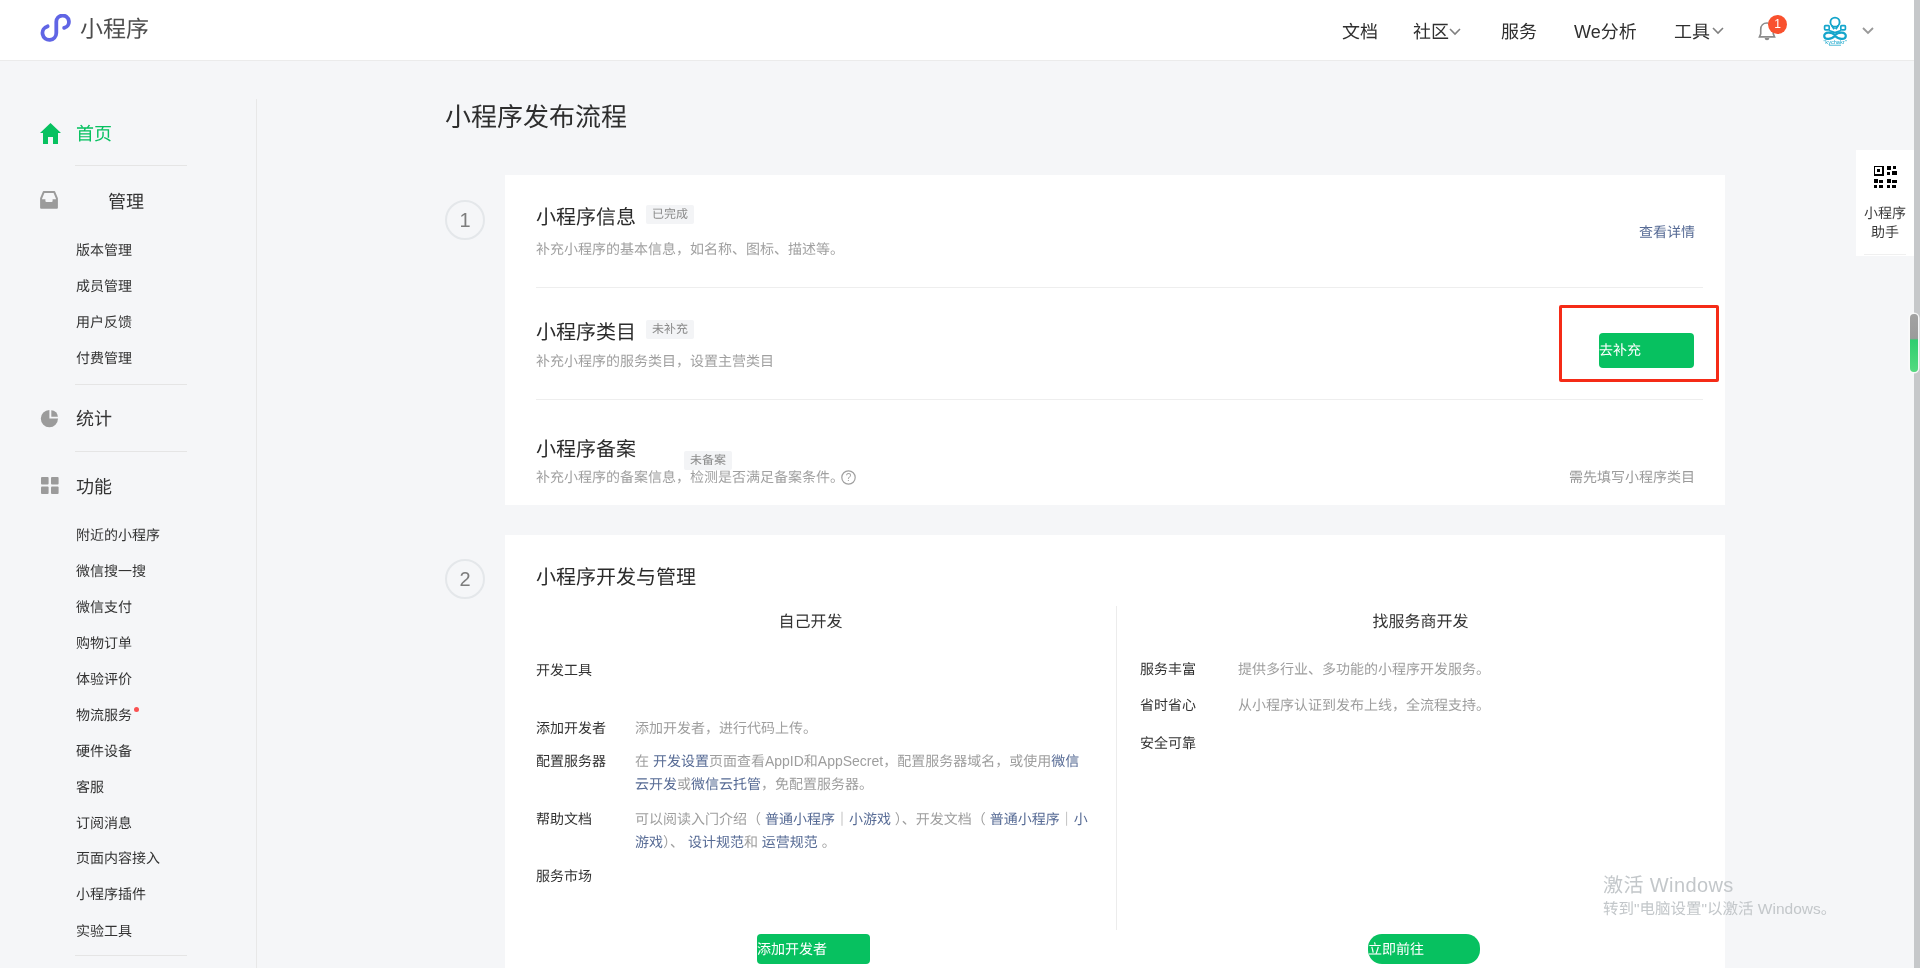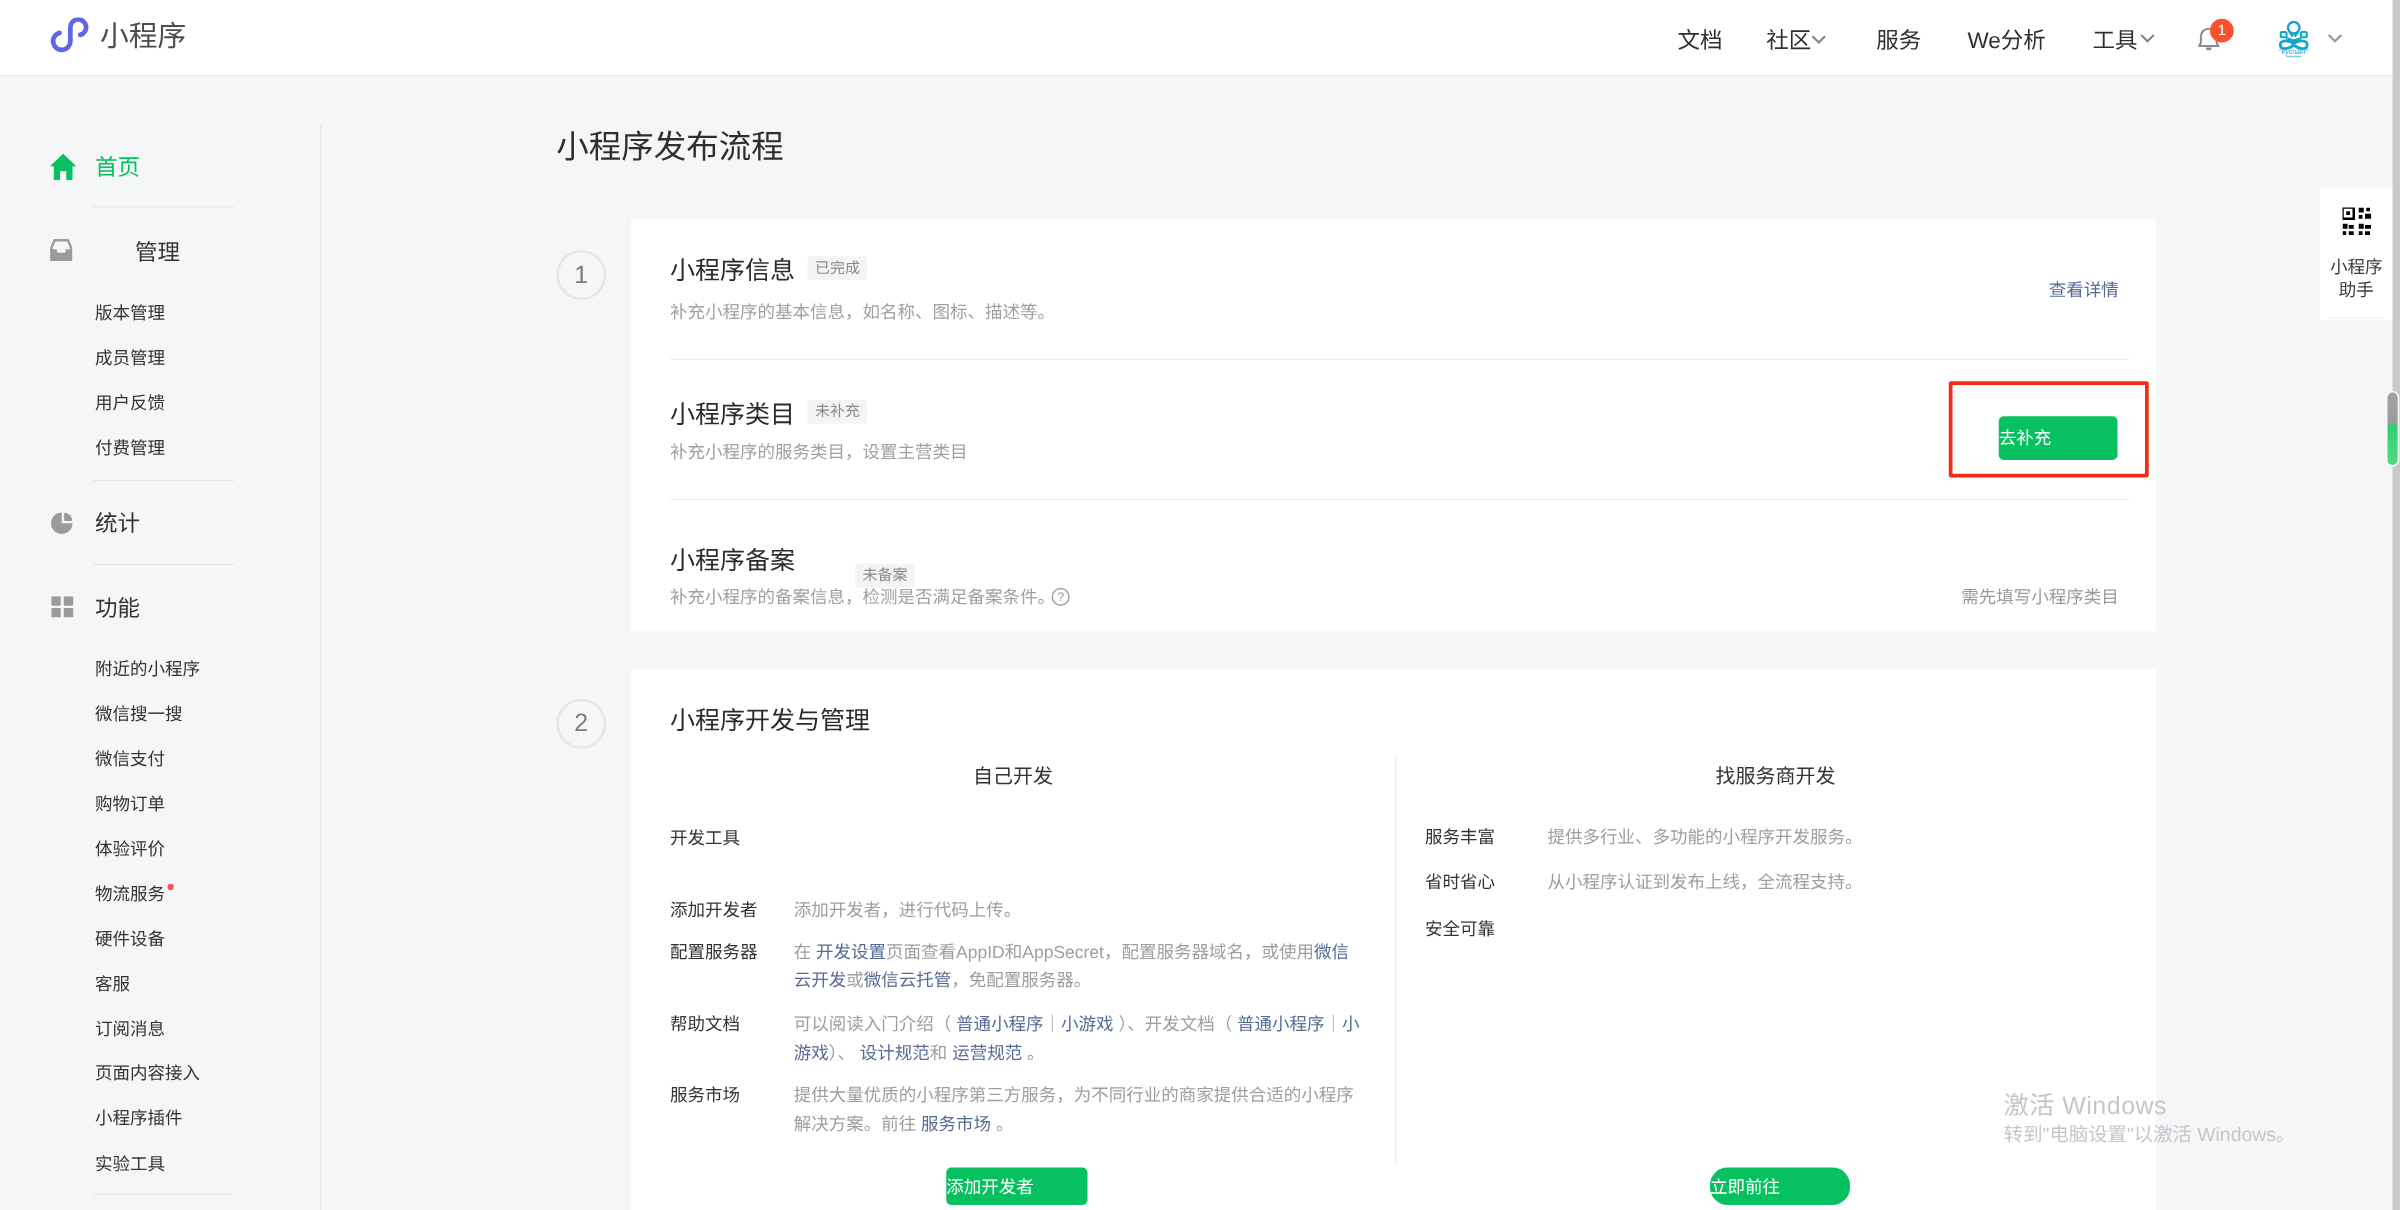--- a/index.html
+++ b/index.html
@@ -154,21 +154,20 @@
   <div class="abs" style="left:611px; top:71px; width:1px; height:324px; background:#ececec;"></div>
 
   <div class="dlabel" style="left:31px; top:124px;">开发工具</div>
   <div class="dlabel" style="left:31px; top:182px;">添加开发者</div>
   <div class="dcontent" style="left:130px; top:182px;">添加开发者，进行代码上传。</div>
   <div class="dlabel" style="left:31px; top:215px;">配置服务器</div>
   <div class="dcontent" style="left:130px; top:215px;">在 <a>开发设置</a>页面查看AppID和AppSecret，配置服务器域名，或使用<a>微信</a><br><a>云开发</a>或<a>微信云托管</a>，免配置服务器。</div>
   <div class="dlabel" style="left:31px; top:273px;">帮助文档</div>
   <div class="dcontent" style="left:130px; top:273px;">可以阅读入门介绍（ <a>普通小程序</a>｜<a>小游戏</a> ）、开发文档（ <a>普通小程序</a>｜<a>小</a><br><a>游戏</a>）、 <a>设计规范</a>和 <a>运营规范</a> 。</div>
   <div class="dlabel" style="left:31px; top:330px;">服务市场</div>
-  <div class="dcontent" style="left:130px; top:330px;">提供大量优质的小程序第三方服务，为不同行业的商家提供合适的小程序<br>解决方案。前往 <a>服务市场</a> 。</div>
 
   <div class="dlabel" style="left:635px; top:123px;">服务丰富</div>
   <div class="dcontent" style="left:733px; top:123px;">提供多行业、多功能的小程序开发服务。</div>
   <div class="dlabel" style="left:635px; top:159px;">省时省心</div>
   <div class="dcontent" style="left:733px; top:159px;">从小程序认证到发布上线，全流程支持。</div>
   <div class="dlabel" style="left:635px; top:197px;">安全可靠</div>
 
   <div class="greenbtn" style="left:252px; top:399px; width:113px; height:30px; line-height:30px;">添加开发者</div>
   <div class="greenbtn" style="left:863px; top:399px; width:112px; height:30px; line-height:30px;border-radius:14px;">立即前往</div>
 </div>

